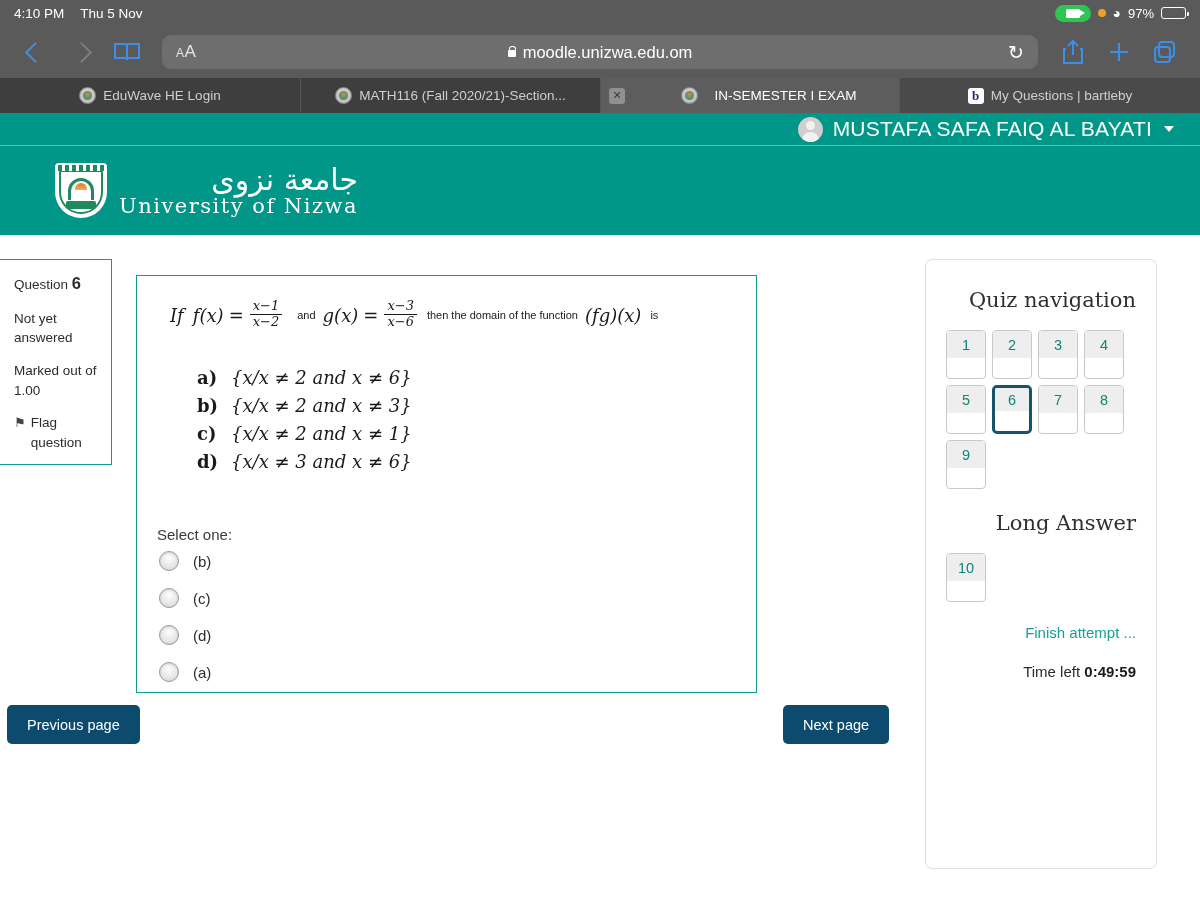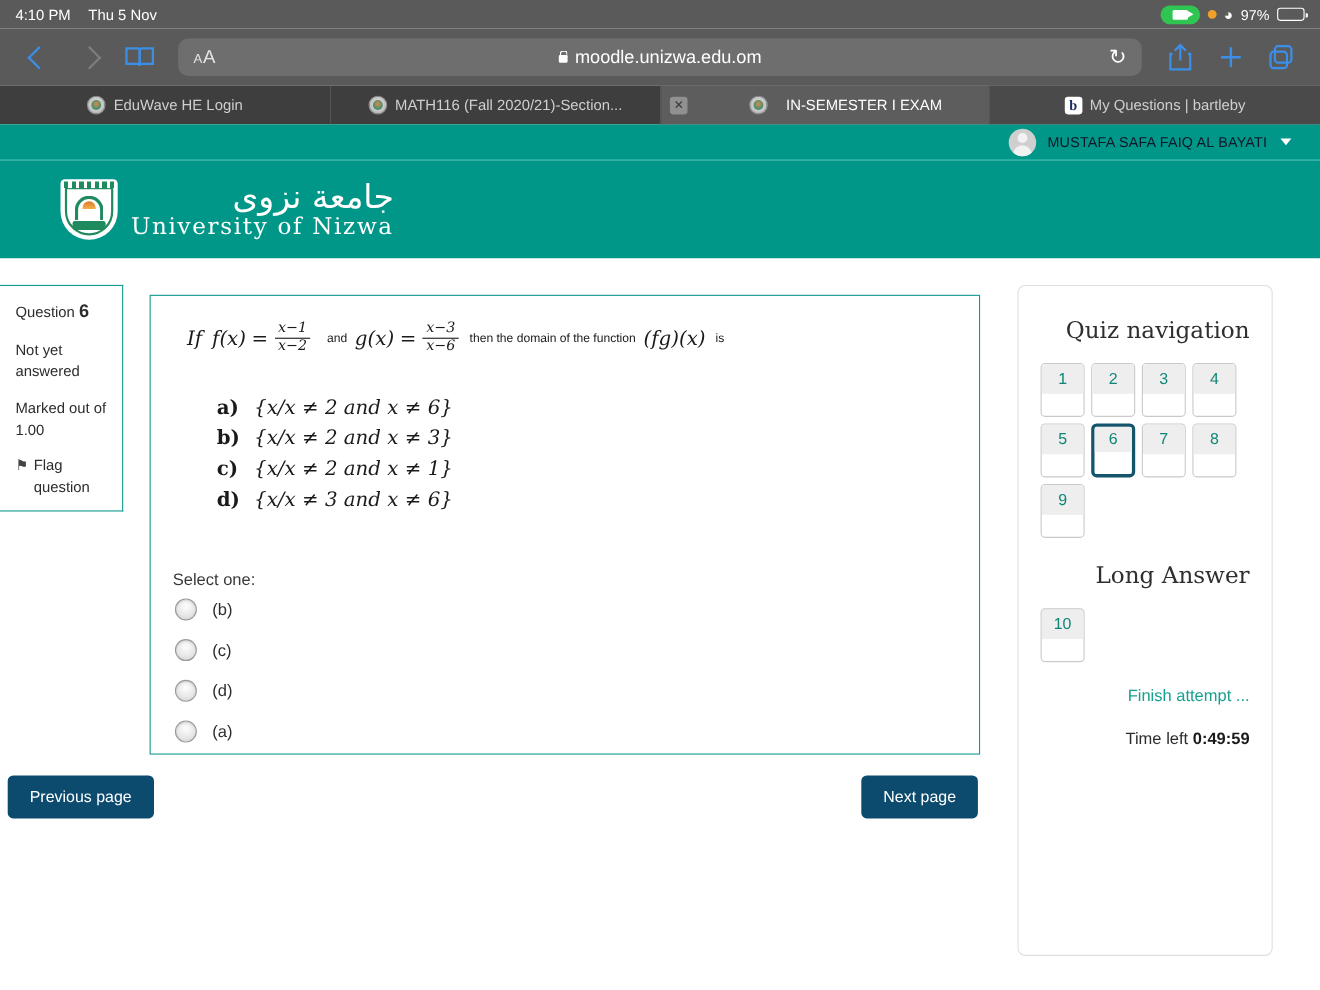--- a/index.html
+++ b/index.html
@@ -239,22 +239,22 @@
     width:9px;height:9px;border-radius:50%;
     background:#f2f2f2;
   }
   .avatar:after {
     content:"";
     position:absolute; left:4px; top:15.5px;
     width:17px;height:13px;border-radius:9px 9px 0 0;
     background:#f2f2f2;
   }
   .user-name {
-    color: #0f172a;
-    font-size: 13px;
+    color: #ffffff;
+    font-size: 21px;
     letter-spacing: .2px;
   }
   .caret-down {
     margin-left: 12px;
     width: 0; height: 0;
     border-left: 5.5px solid transparent;
     border-right: 5.5px solid transparent;
     border-top: 6.5px solid #ffffff;
   }
 
@@ -344,22 +344,22 @@
   }
   .qinfo .row { margin-bottom: 13px; }
   .qinfo .row:last-child { margin-bottom: 0; }
   .qnum { font-size: 16.5px; font-weight: bold; }
   .flag-row { display:flex; align-items:flex-start; gap:5px; }
   .flag-ico { margin-top:1px; font-size: 13px; color:#444; }
 
   
   .qcard {
     position: absolute;
-    left: 136px; top: 33px;
-    width: 755px; height: 418px;
+    left: 136px; top: 40px;
+    width: 621px; height: 418px;
     border: 1.6px solid #0f9b8e;
     background: #ffffff;
     box-sizing: border-box;
   }
   .qstem {
     position: absolute;
     left: 33px; top: 24px;
     font-family: "DejaVu Serif", serif;
     font-size: 18px;
     color: #1a1a1a;

